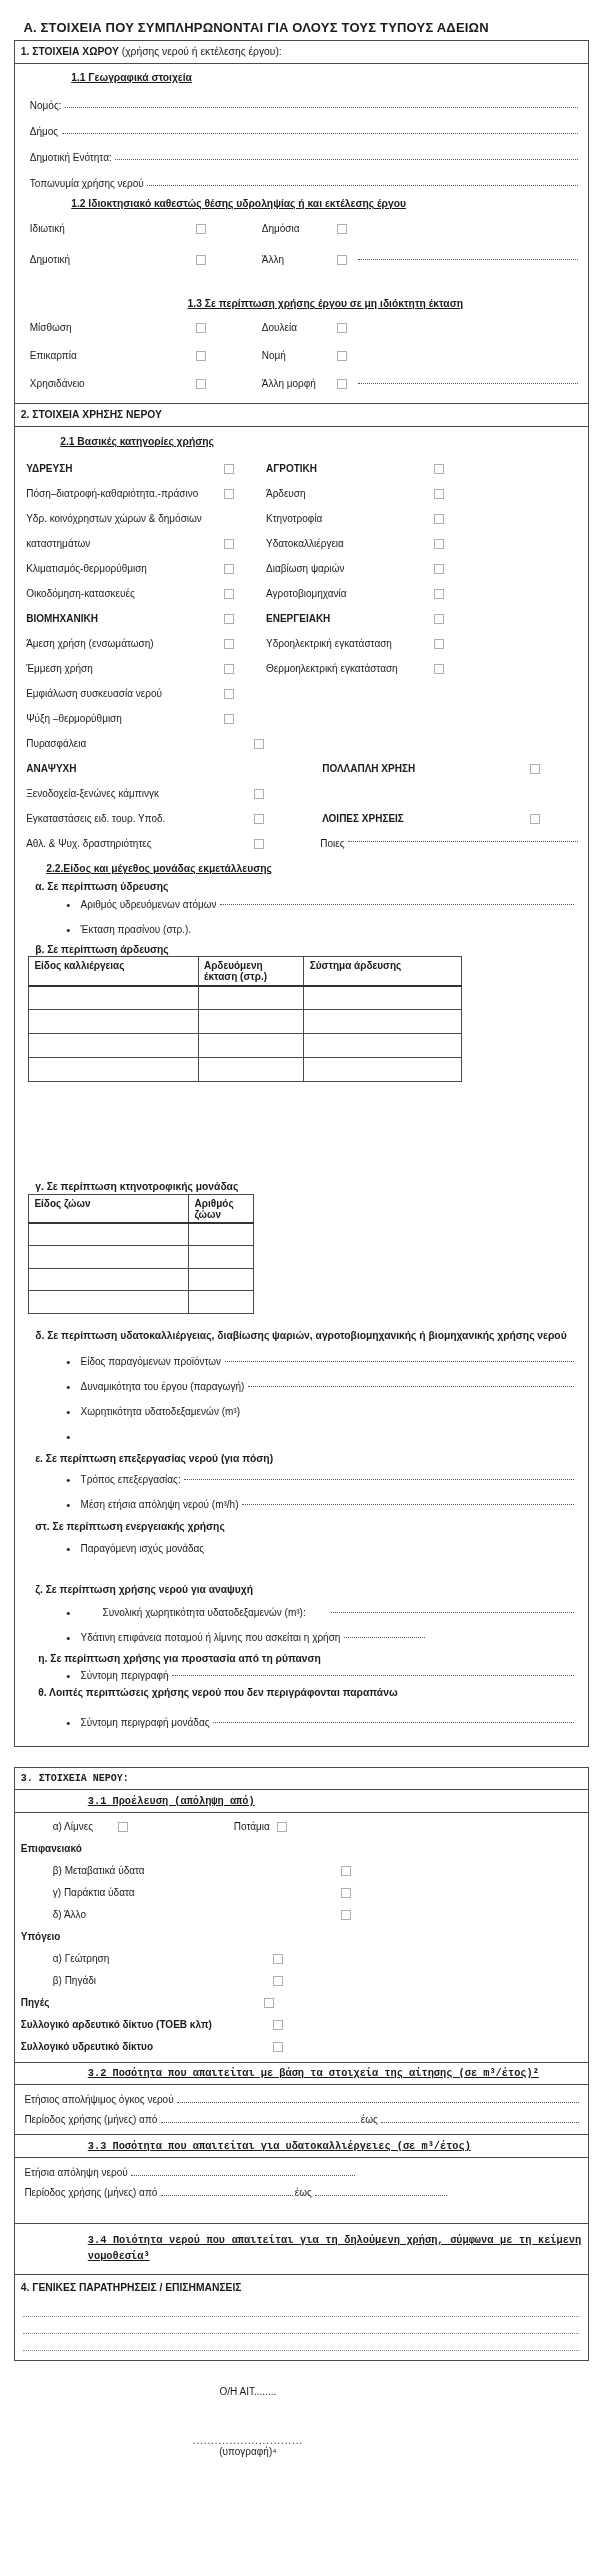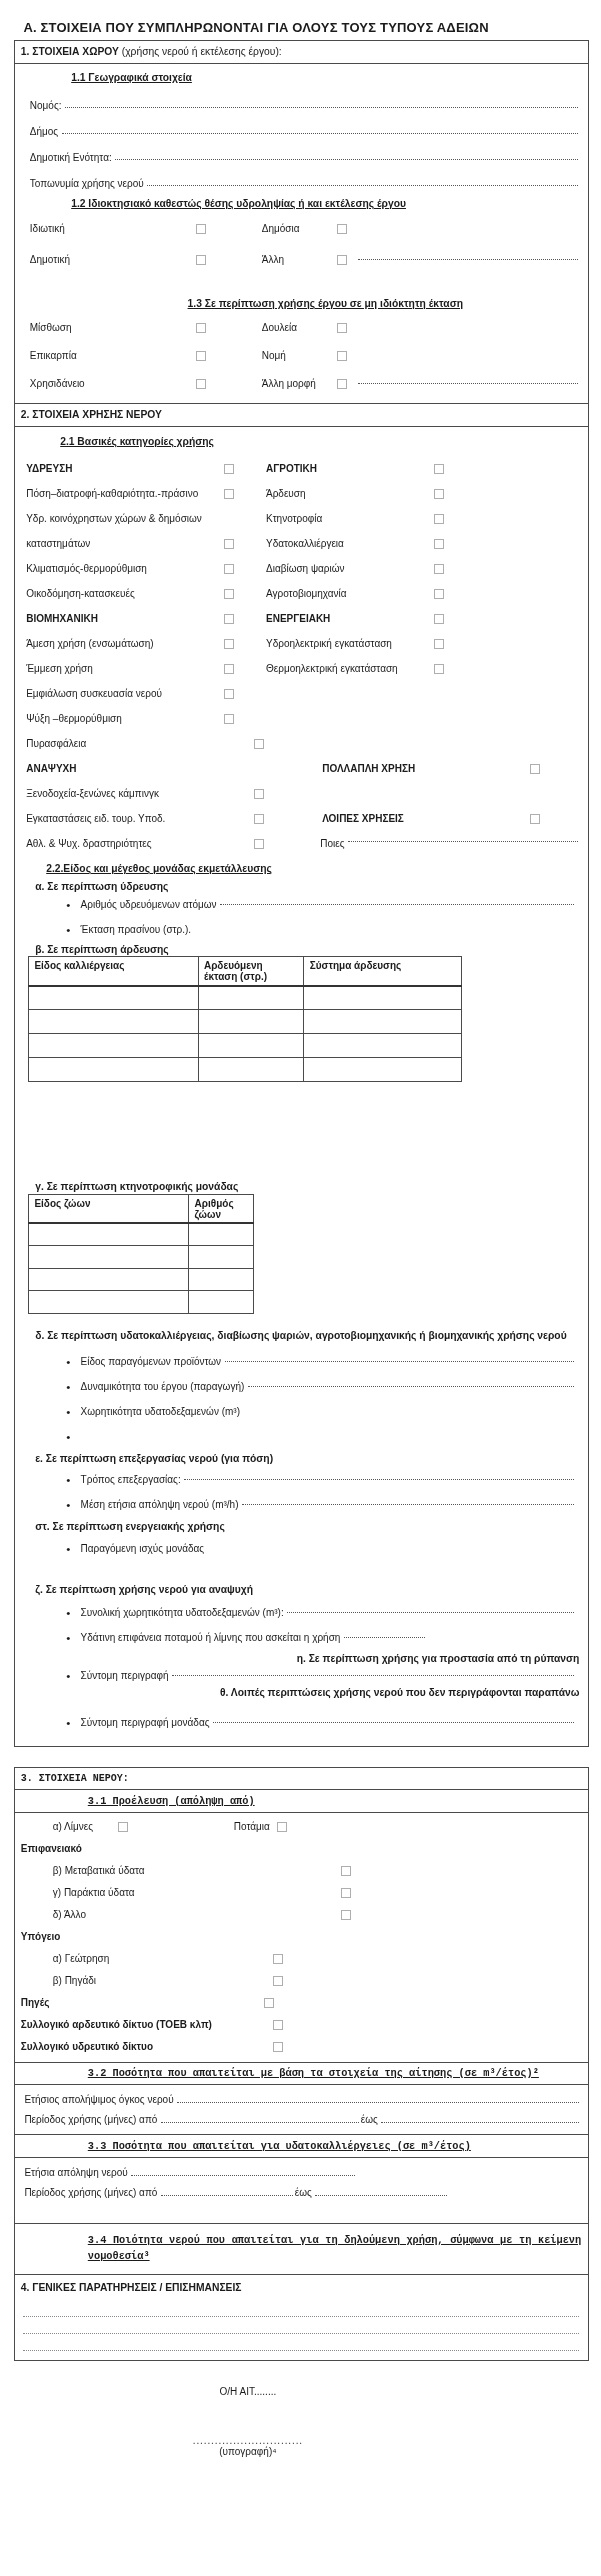--- a/index.html
+++ b/index.html
@@ -42,21 +42,21 @@
   .c-left .crow { width: 208px; }
   .c-left .crow.wide { width: 238px; }
   .crow .t { flex: 1; }
   .c-right .crow { width: 180px; padding-left: 1.8px; justify-content: space-between; }
   .c-right .crow.shift { width: 276px; padding-left: 58px; }
   .c-right .crow.dotline { width: 100%; padding-left: 56px; }
   .bold { font-weight: bold; }
 
   
   .gh { font-weight: bold; font-size: 10.3px; margin-left: 9px; }
-  .gh.more { margin-left: 12px; text-align: right; }
+  .gh.more { margin-left: 12px; }
   .bul { display: flex; align-items: center; height: 25px; margin-left: 40px; padding-right: 3.6px; }
   .bul::before { content: "\2022"; width: 14.4px; font-size: 11.7px; flex: none; }
   .bul .dots { margin-bottom: 0; }
 
   table { border-collapse: collapse; margin-left: 1.8px; }
   th, td { border: 1.3px solid #4a4a4a; font-size: 10px; text-align: left; vertical-align: top; padding: 2.7px 5.4px; }
   thead th { border-bottom: 2.2px solid #333; font-weight: bold; }
   .t-irr td { height: 24px; }
   .t-liv td { height: 22.5px; }
 
@@ -381,21 +381,21 @@
       </div>
 
       <div class="gh" style="margin-top:3.6px;">στ. Σε περίπτωση ενεργειακής χρήσης</div>
       <div class="bul" style="margin-top:3.6px;">
         <span>Παραγόμενη ισχύς μονάδας</span>
       </div>
 
       <div style="height:23.4px;"></div>
 
       <div class="gh">ζ. Σε περίπτωση χρήσης νερού για αναψυχή</div>
-      <div class="bul" style="margin-top:5.4px;">
+      <div class="bul" style="margin-top:5.4px;gap:22px;">
         <span>Συνολική χωρητικότητα υδατοδεξαμενών (m³):</span>
           <span class="dots"></span>
       </div>
       <div class="bul">
         <span>Υδάτινη επιφάνεια ποταμού ή λίμνης που ασκείται η χρήση</span>
           <span class="dots" style="max-width:81px;"></span>
       </div>
 
       <div class="gh more" style="margin-top:2.7px;">η. Σε περίπτωση χρήσης για προστασία από τη ρύπανση</div>
       <div class="bul" style="height:23.4px;">

